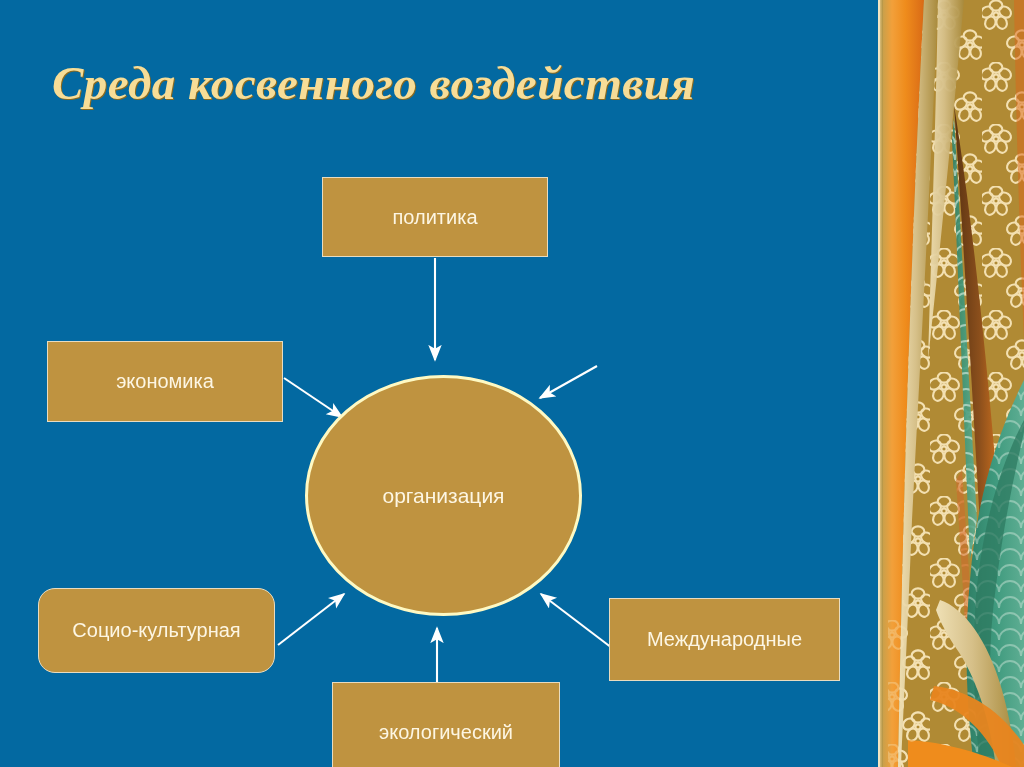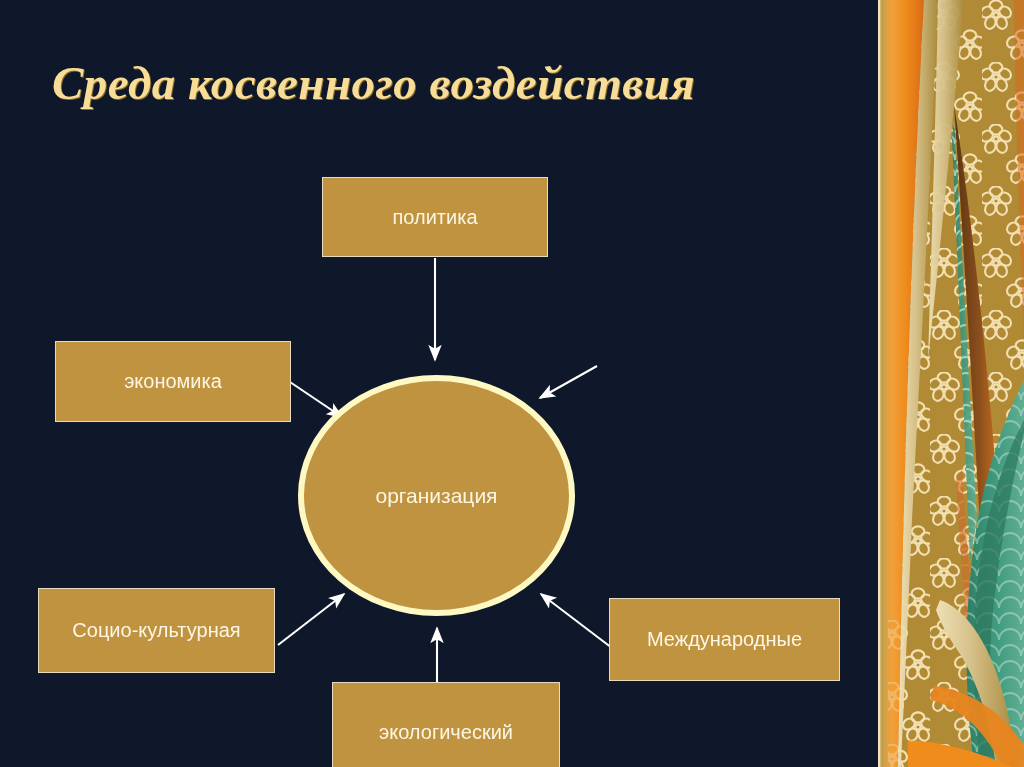--- a/index.html
+++ b/index.html
@@ -5,21 +5,21 @@
 <style>
   html, body {
     margin: 0;
     padding: 0;
     background: #000;
   }
   #slide {
     position: relative;
     width: 1024px;
     height: 767px;
-    background: #0f172a;
+    background: #0369a1;
     overflow: hidden;
     font-family: "Liberation Sans", sans-serif;
   }
 
   
   #title {
     position: absolute;
     left: 52px;
     top: 56px;
     width: 800px;
@@ -44,35 +44,35 @@
     line-height: 1.22;
     display: flex;
     align-items: center;
     justify-content: center;
     text-align: center;
     padding: 20px 8px;
   }
   .node-box span { display: block; }
 
   #box-politika      { left: 322px; top: 177px; width: 226px; height: 80px; }
-  #box-economika     { left: 55px;  top: 341px; width: 236px; height: 81px; }
+  #box-economika     { left: 47px;  top: 341px; width: 236px; height: 81px; }
   #box-ntp           { left: 598px; top: 331px; width: 232px; height: 85px; }
-  #box-socio         { left: 38px;  top: 588px; width: 237px; height: 85px; }
+  #box-socio         { left: 38px;  top: 588px; width: 237px; height: 85px; border-radius: 17px; }
   #box-mezhdunar     { left: 609px; top: 598px; width: 231px; height: 83px; }
   #box-ecolog        { left: 332px; top: 682px; width: 228px; height: 100px; }
 
   
   #ellipse-org {
     position: absolute;
-    left: 298px;
+    left: 305px;
     top: 375px;
     width: 277px;
     height: 241px;
     background: #bf9340;
-    border: 6px solid #fef9c3;
+    border: 3px solid #fef9c3;
     border-radius: 50%;
     box-sizing: border-box;
     display: flex;
     align-items: center;
     justify-content: center;
     color: #fdf6e3;
     font-size: 21px;
   }
 
   

